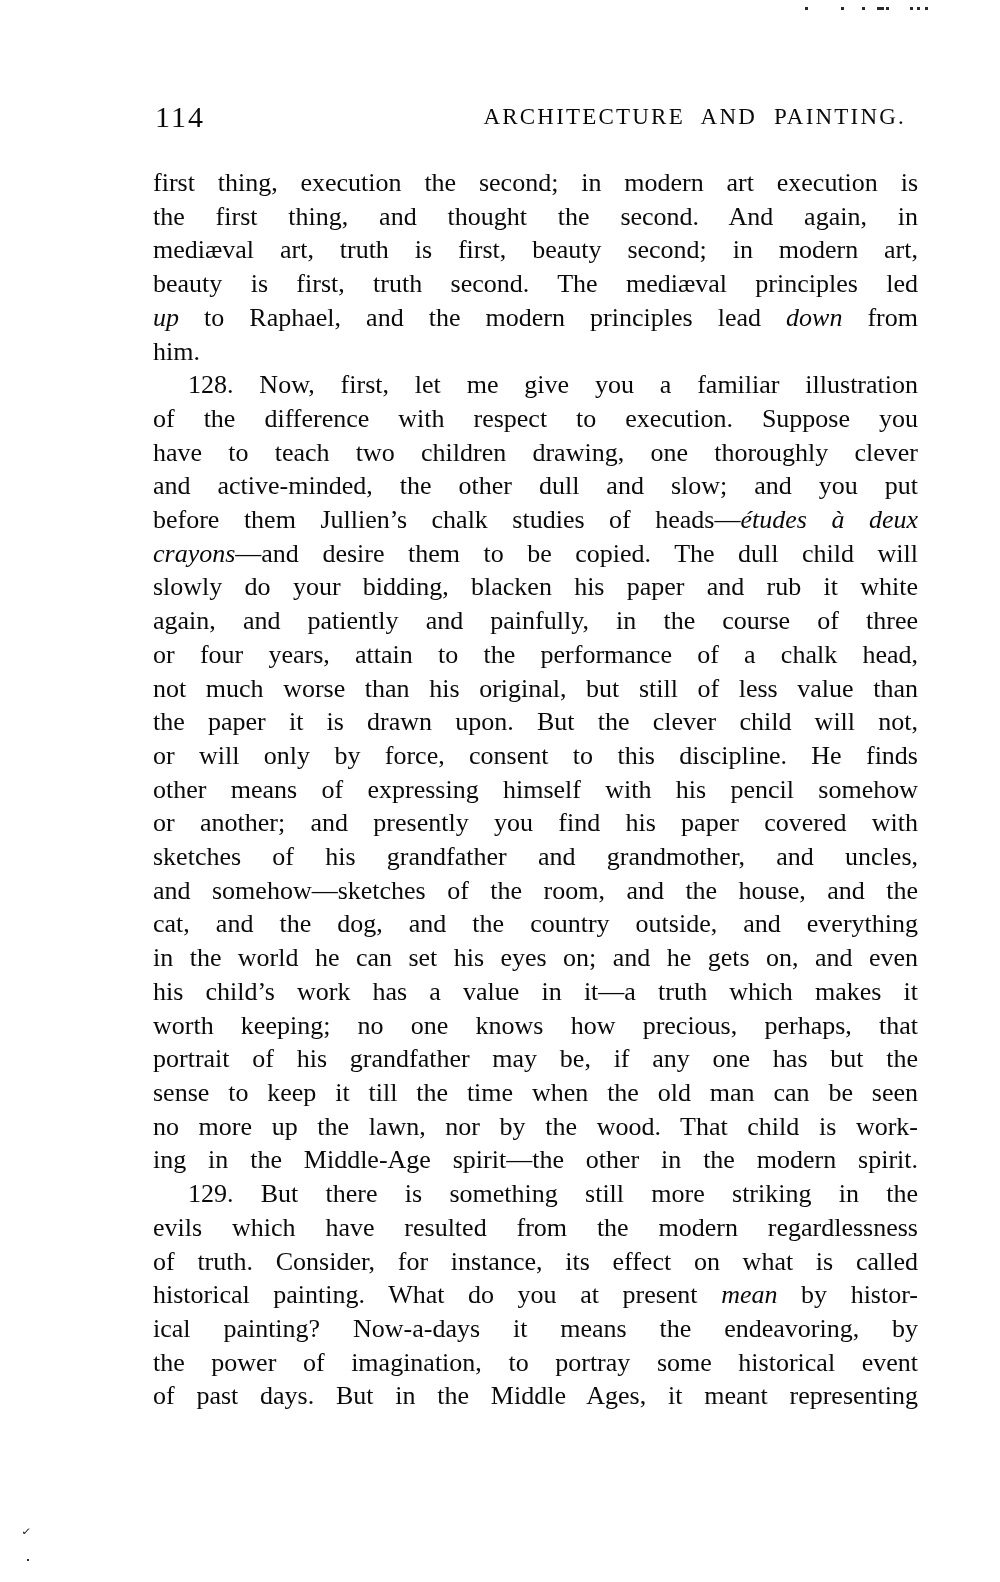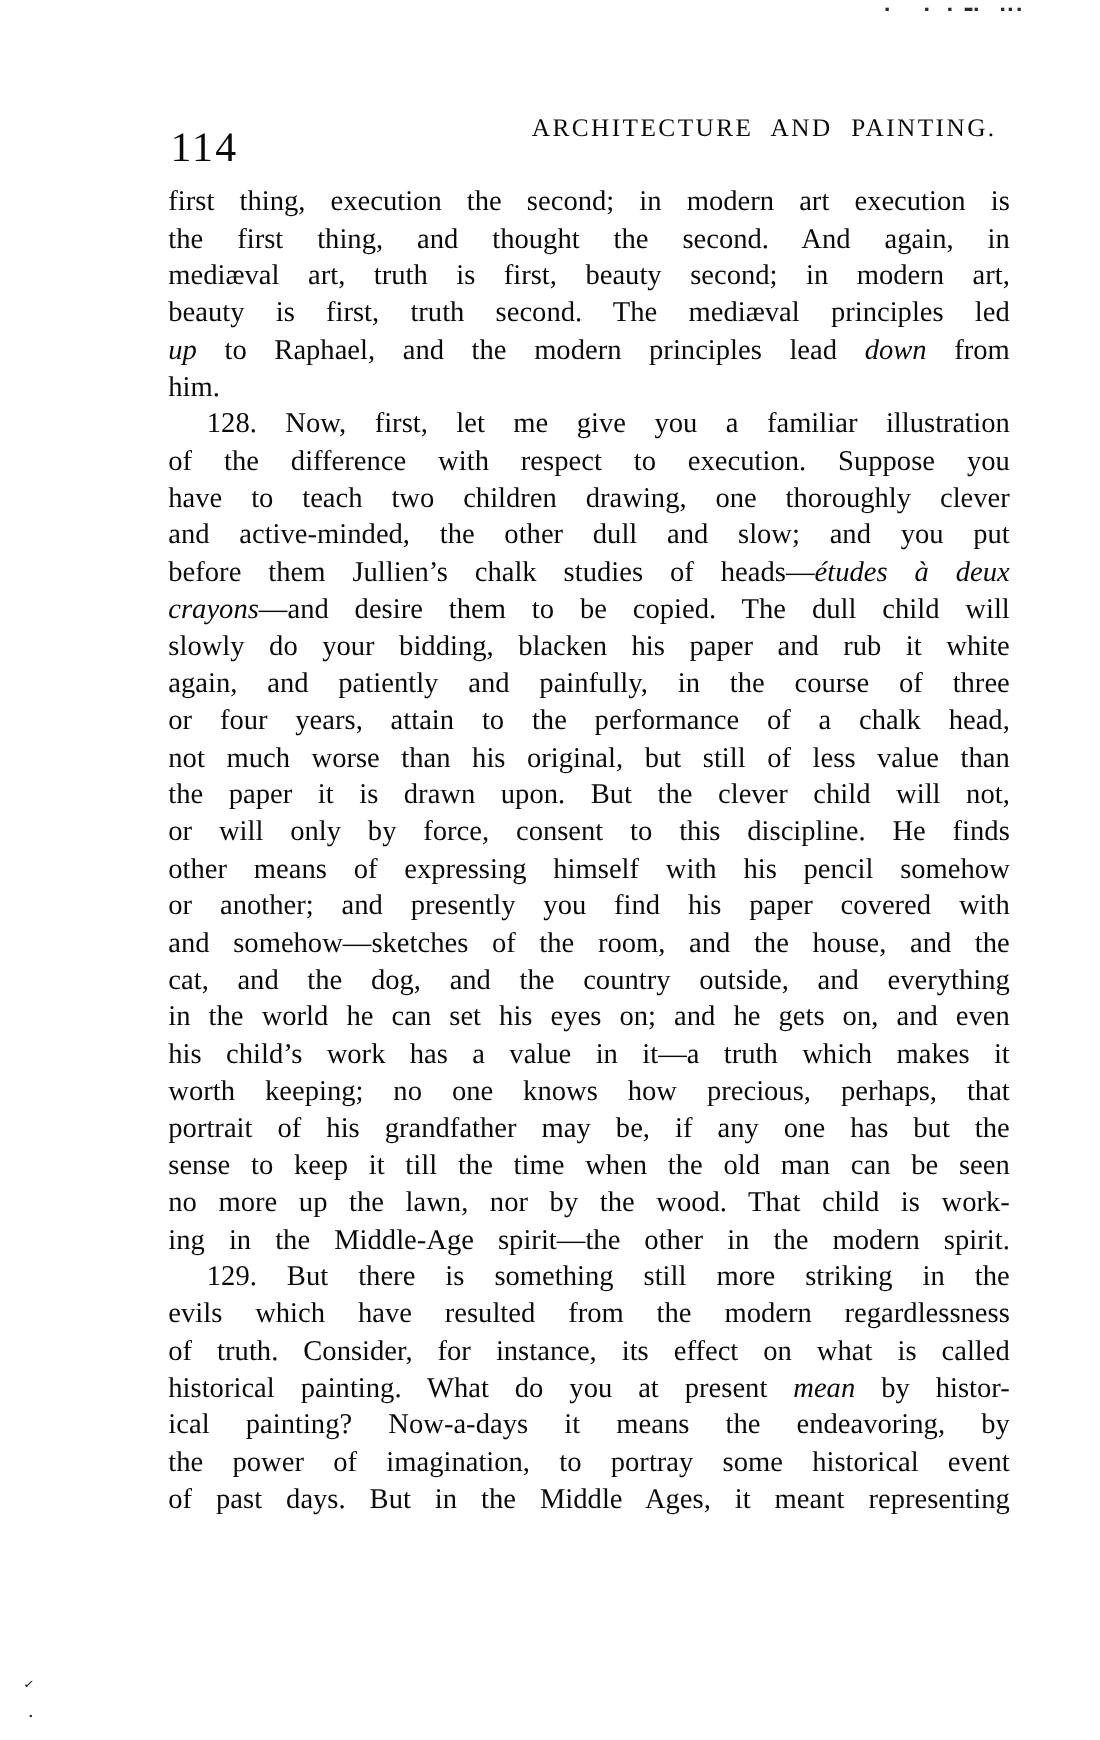--- a/index.html
+++ b/index.html
@@ -16,22 +16,22 @@
   .header {
     position: absolute;
     top: 100px;
     left: 153px;
     width: 765px;
     height: 36px;
   }
   .page-num {
     position: absolute;
     left: 2px;
-    top: 12px;
-    font-size: 38px;
+    top: 0px;
+    font-size: 30px;
     letter-spacing: 2px;
   }
   .running-title {
     position: absolute;
     left: -12px;
     top: 4px;
     width: 765px;
     text-align: right;
     font-size: 23px;
     letter-spacing: 2.2px;
@@ -119,20 +119,21 @@
         <div class="line"><span>before them Jullien’s chalk studies of heads—</span><i>études à deux</i></div>
         <div class="line"><i>crayons</i><span>—and desire them to be copied.  The dull child will</span></div>
         <div class="line"><span>slowly do your bidding, blacken his paper and rub it white</span></div>
         <div class="line"><span>again, and patiently and painfully, in the course of three</span></div>
         <div class="line"><span>or four years, attain to the performance of a chalk head,</span></div>
         <div class="line"><span>not much worse than his original, but still of less value than</span></div>
         <div class="line"><span>the paper it is drawn upon.  But the clever child will not,</span></div>
         <div class="line"><span>or will only by force, consent to this discipline.  He finds</span></div>
         <div class="line"><span>other means of expressing himself with his pencil somehow</span></div>
         <div class="line"><span>or another; and presently you find his paper covered with</span></div>
+        <div class="line"><span>sketches of his grandfather and grandmother, and uncles,</span></div>
         <div class="line"><span>and somehow—sketches of the room, and the house, and the</span></div>
         <div class="line"><span>cat, and the dog, and the country outside, and everything</span></div>
         <div class="line"><span>in the world he can set his eyes on; and he gets on, and even</span></div>
         <div class="line"><span>his child’s work has a value in it—a truth which makes it</span></div>
         <div class="line"><span>worth keeping; no one knows how precious, perhaps, that</span></div>
         <div class="line"><span>portrait of his grandfather may be, if any one has but the</span></div>
         <div class="line"><span>sense to keep it till the time when the old man can be seen</span></div>
         <div class="line"><span>no more up the lawn, nor by the wood.  That child is work-</span></div>
         <div class="line"><span>ing in the Middle-Age spirit—the other in the modern spirit.</span></div>
       </div>

